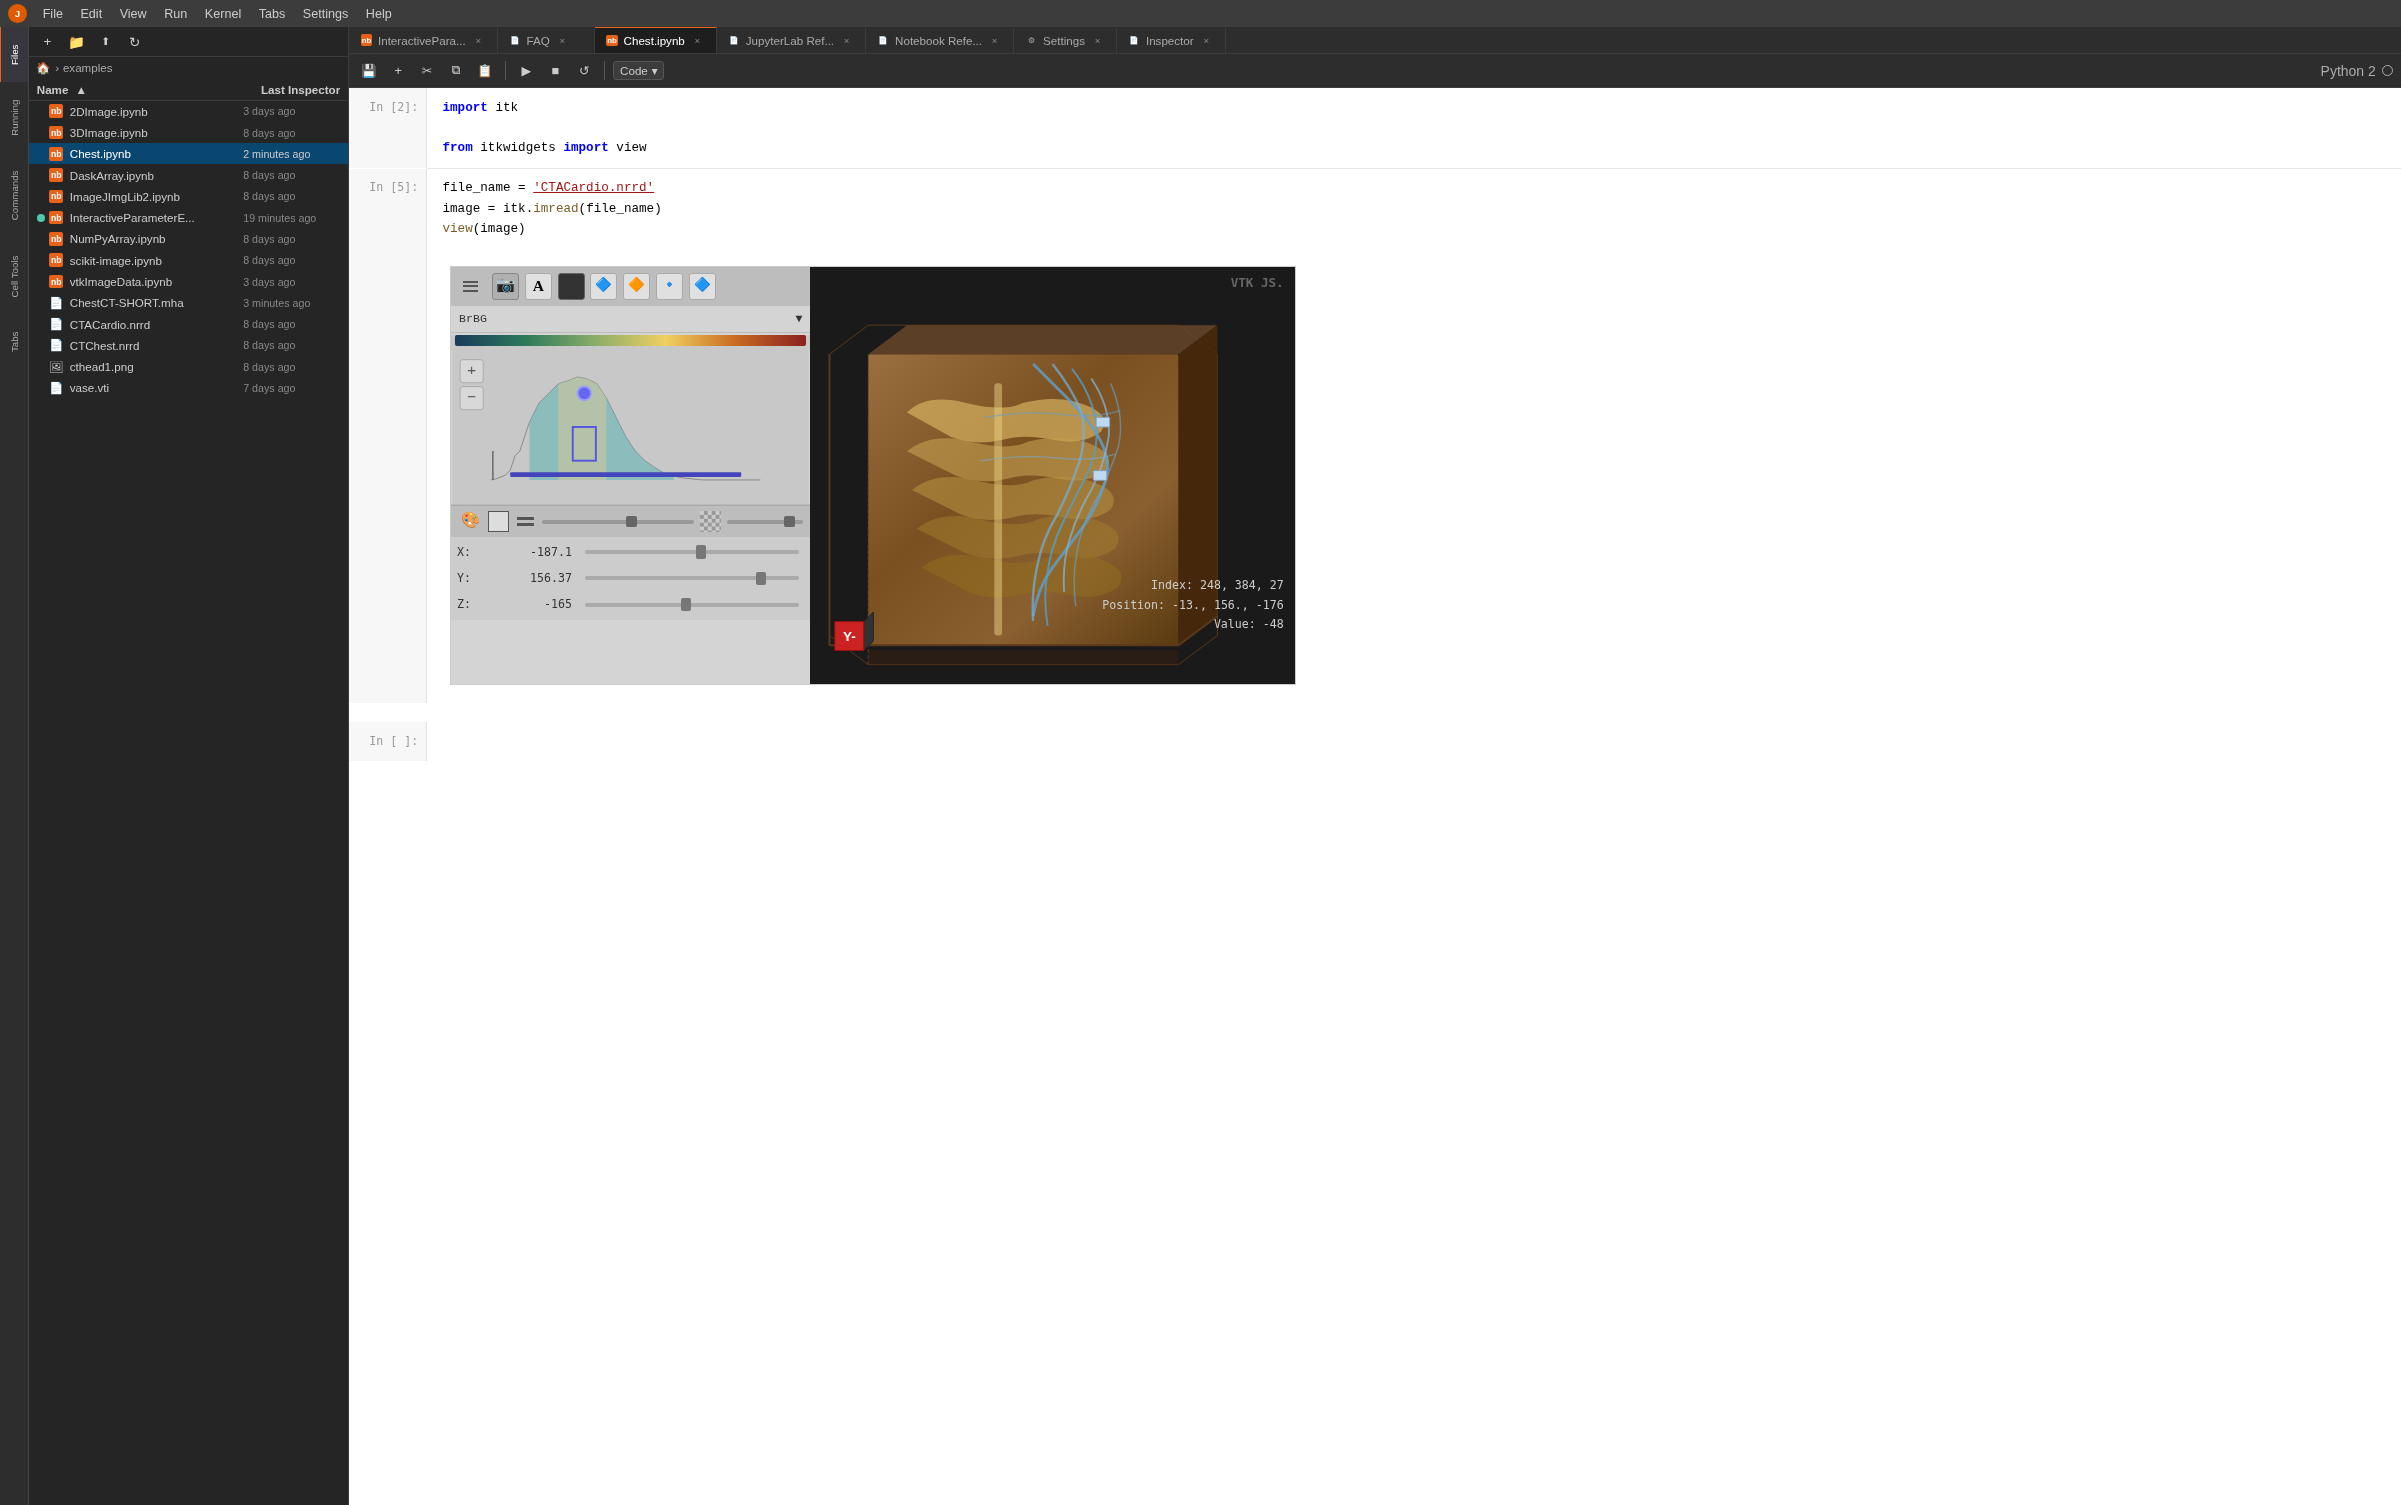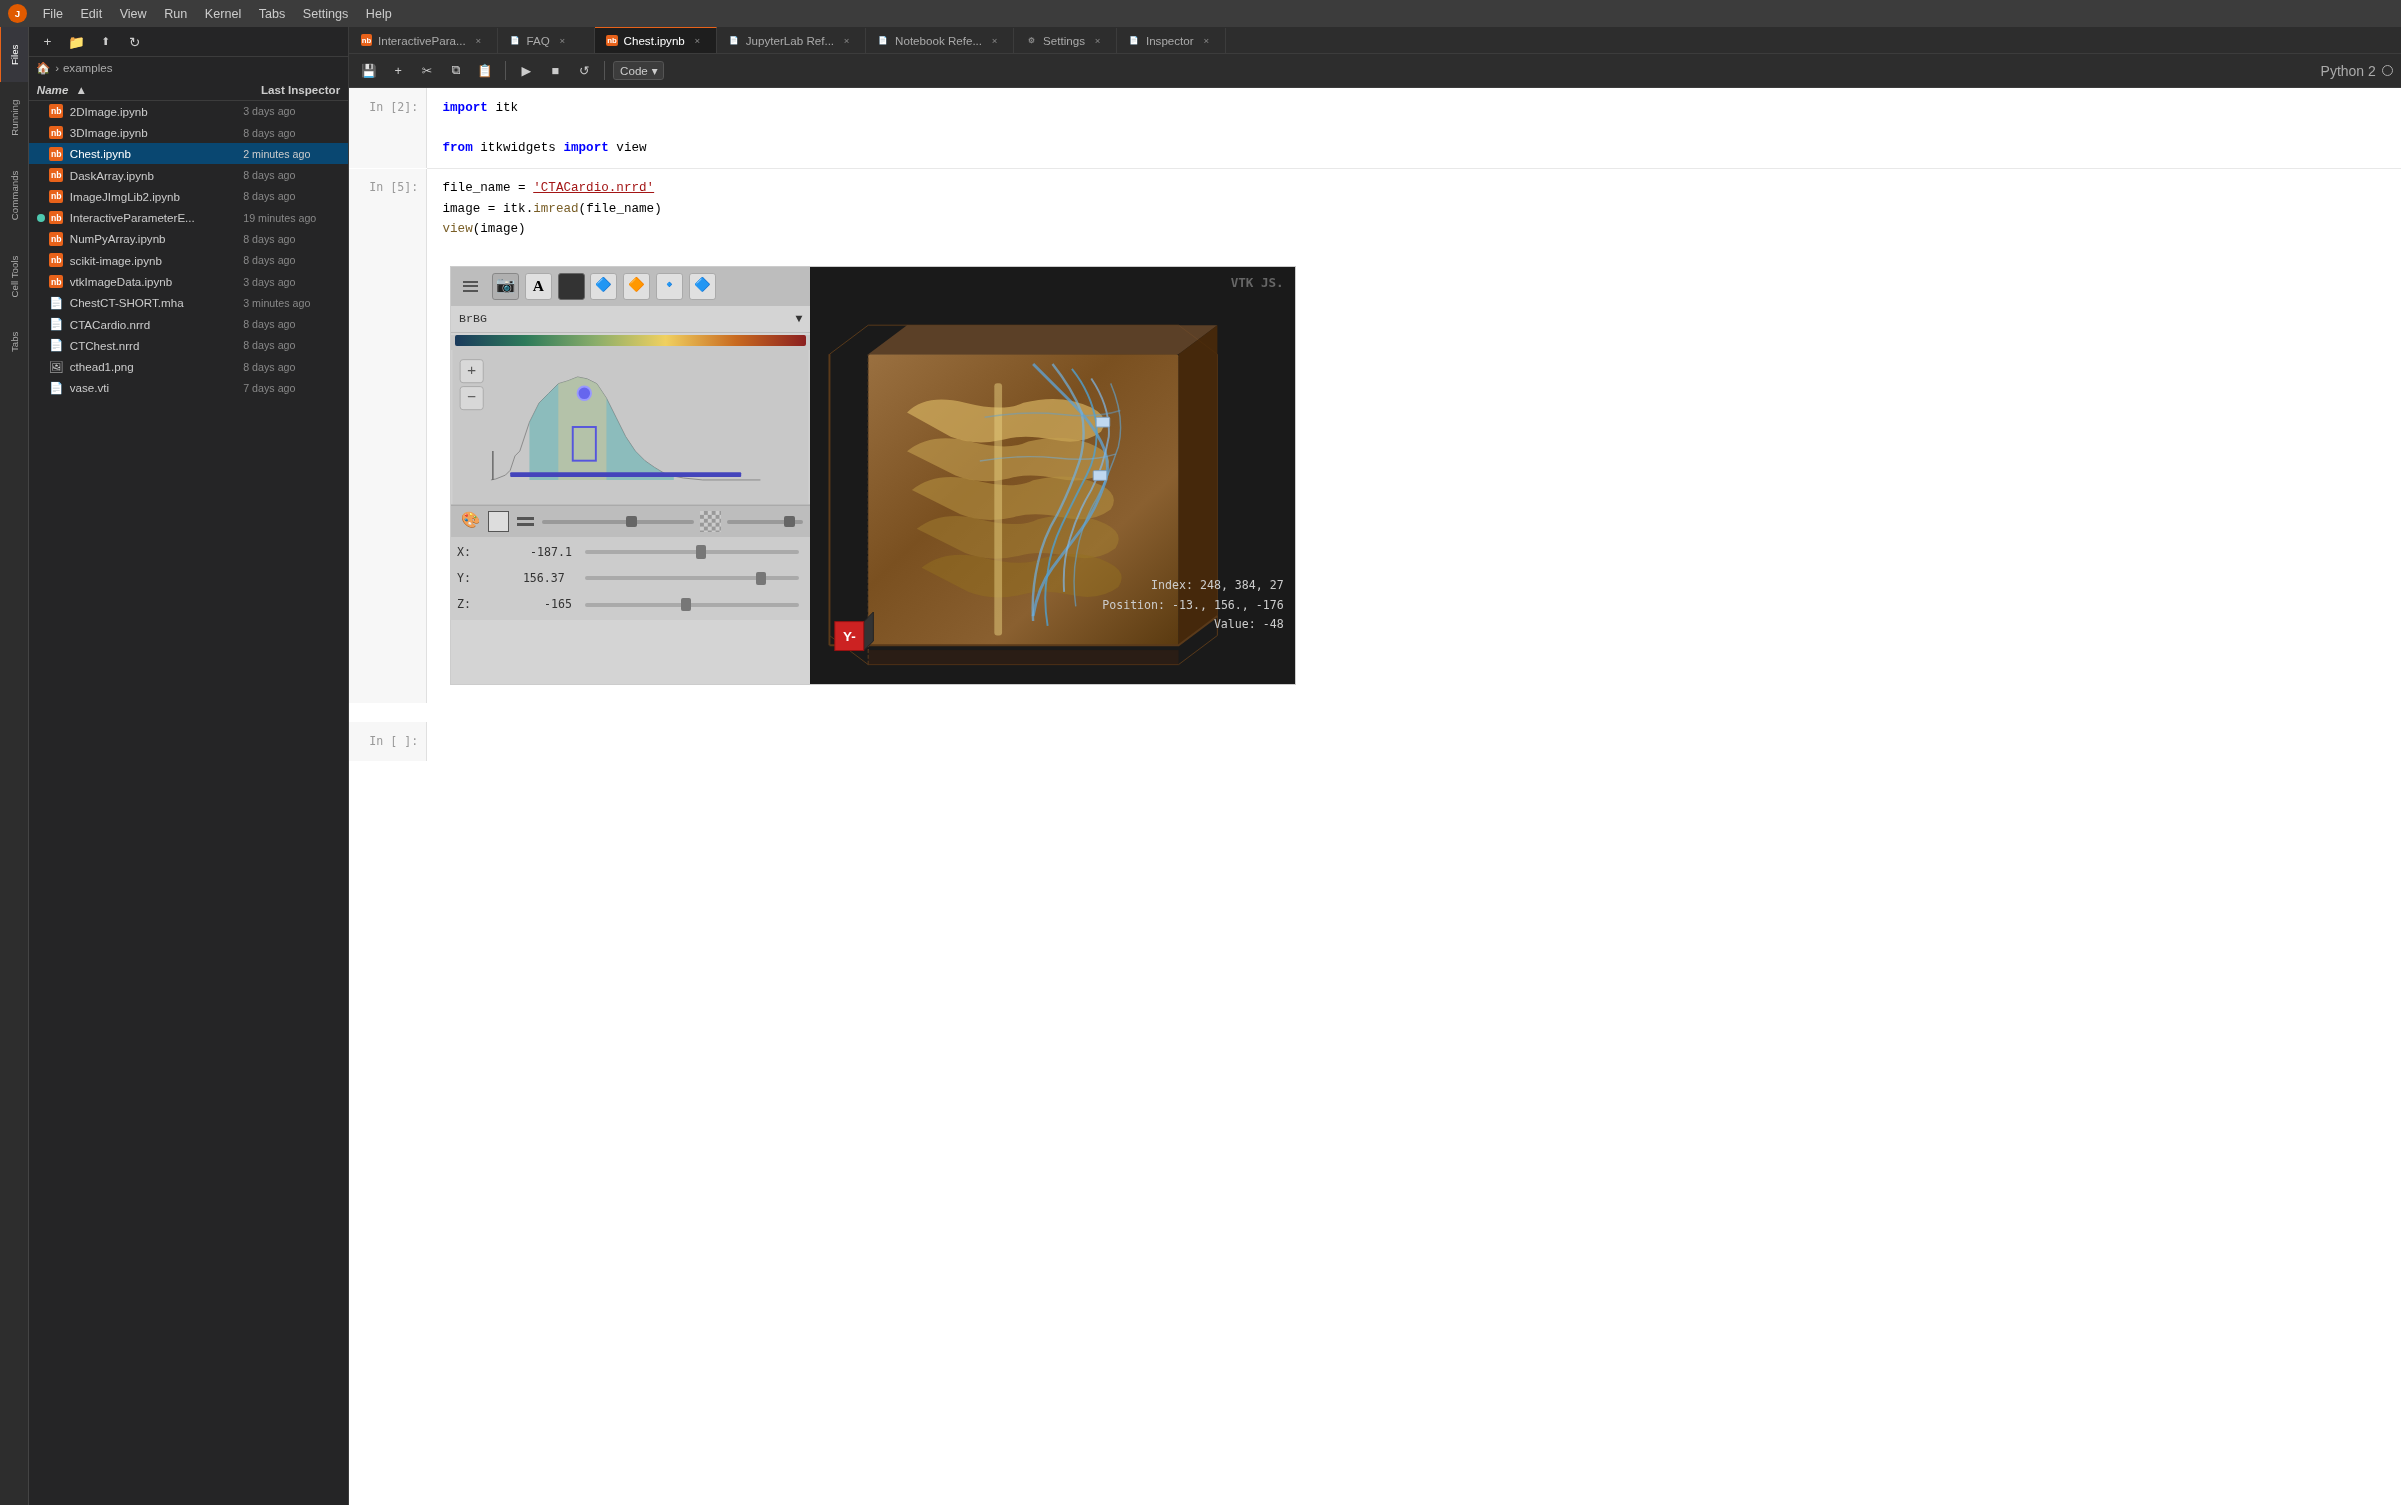--- a/index.html
+++ b/index.html
@@ -13,21 +13,21 @@
     
     .main-layout { display: flex; flex: 1; overflow: hidden; }
 
     
     .file-panel { width: 320px; background: #252526; border-right: 1px solid #3c3c3c; display: flex; flex-direction: column; overflow: hidden; }
     .file-panel-toolbar { display: flex; align-items: center; padding: 3.9px 7.8px; gap: 7.8px; border-bottom: 1px solid #3c3c3c; }
     .file-toolbar-btn { width: 21.3px; height: 21.3px; background: none; border: none; color: #ccc; cursor: pointer; display: flex; align-items: center; justify-content: center; font-size: 13.6px; }
     .breadcrumb { display: flex; align-items: center; padding: 3.9px 7.8px; color: #aaa; font-size: 11.6px; }
     .breadcrumb-sep { margin: 0 3.9px; }
     .file-list-header { display: flex; padding: 3.9px 7.8px; border-bottom: 1px solid #3c3c3c; font-size: 11.6px; color: #aaa; }
-    .file-list-header .col-name { flex: 1; display: flex; align-items: center; gap: 7px; font-weight: 600; color: #ccc; font-style: italic; }
+    .file-list-header .col-name { flex: 1; display: flex; align-items: center; gap: 7px; font-weight: 600; color: #ccc; }
     .file-list-header .col-modified { width: 116px; text-align: right; color: #ccc; font-weight: 600; }
     .file-list { flex: 1; overflow-y: auto; }
     .file-item { display: flex; align-items: center; padding: 2.9px 7.8px; cursor: pointer; font-size: 11.6px; color: #ccc; }
     .file-item.active { background: #094771; color: white; }
     .file-item .file-icon { width: 15.5px; height: 15.5px; margin-right: 5.8px; flex-shrink: 0; display: flex; align-items: center; justify-content: center; }
     .file-item .file-name { flex: 1; }
     .file-item .file-modified { width: 97px; text-align: left; color: #888; font-size: 10.7px; }
     .file-item.active .file-modified { color: #ccc; }
     .file-dot { width: 7.8px; height: 7.8px; border-radius: 50%; background: #4ec9b0; margin-right: 3.9px; flex-shrink: 0; }
     .file-dot.empty { background: transparent; }
@@ -449,21 +449,21 @@
                 <div style="background:#cccccc; padding:1.9px 0;">
                   <div class="vtk-slider-row">
                     <span class="vtk-slider-label">X:</span>
                     <span style="width:49px; text-align:right;">-187.1</span>
                     <div style="flex:1;height:3.9px;background:#aaa;border-radius:1.9px;margin:0 5.8px;position:relative;">
                       <div style="position:absolute;left:52%;top:-4.9px;width:9.7px;height:13.6px;background:#777;border-radius:1.9px;"></div>
                     </div>
                   </div>
                   <div class="vtk-slider-row">
                     <span class="vtk-slider-label">Y:</span>
-                    <span style="width:49px; ">156.37</span>
+                    <span style="width:49px; text-align:right;">156.37</span>
                     <div style="flex:1;height:3.9px;background:#aaa;border-radius:1.9px;margin:0 5.8px;position:relative;">
                       <div style="position:absolute;left:80%;top:-4.9px;width:9.7px;height:13.6px;background:#777;border-radius:1.9px;"></div>
                     </div>
                   </div>
                   <div class="vtk-slider-row">
                     <span class="vtk-slider-label">Z:</span>
                     <span style="width:49px; text-align:right;">-165</span>
                     <div style="flex:1;height:3.9px;background:#aaa;border-radius:1.9px;margin:0 5.8px;position:relative;">
                       <div style="position:absolute;left:45%;top:-4.9px;width:9.7px;height:13.6px;background:#777;border-radius:1.9px;"></div>
                     </div>

